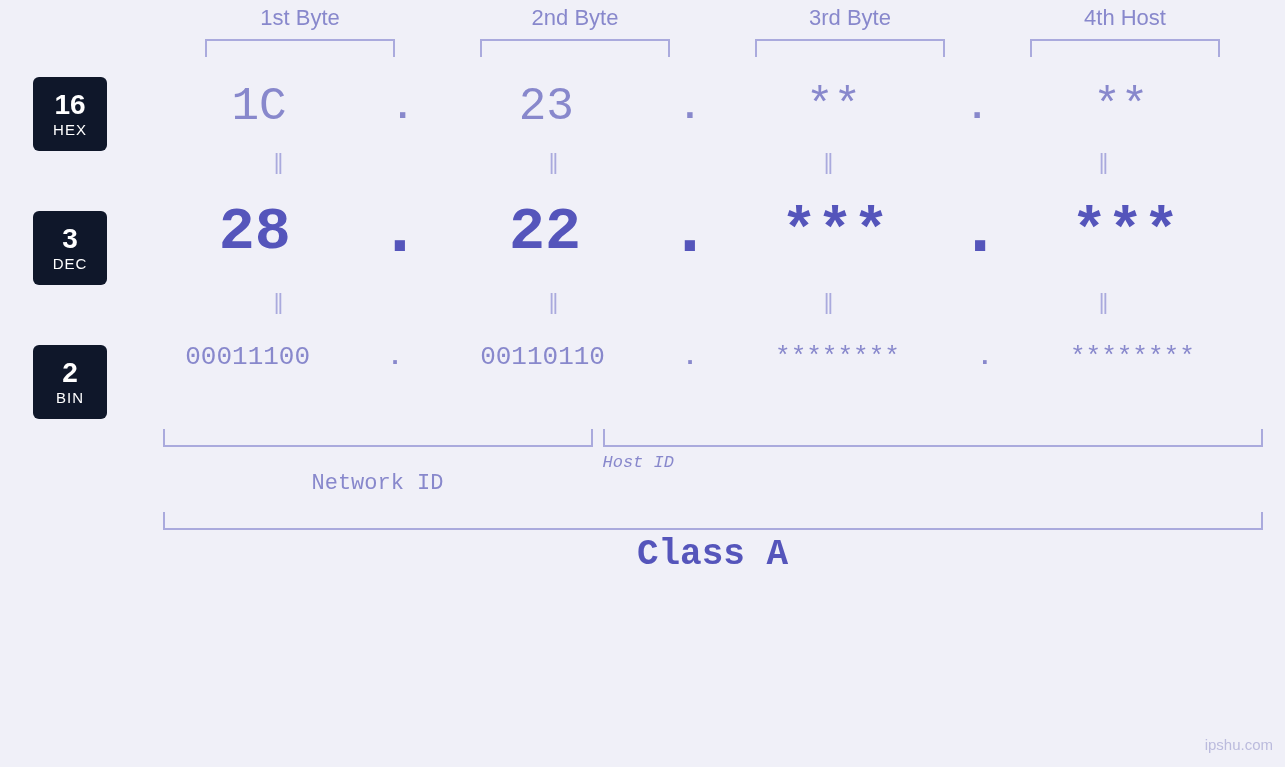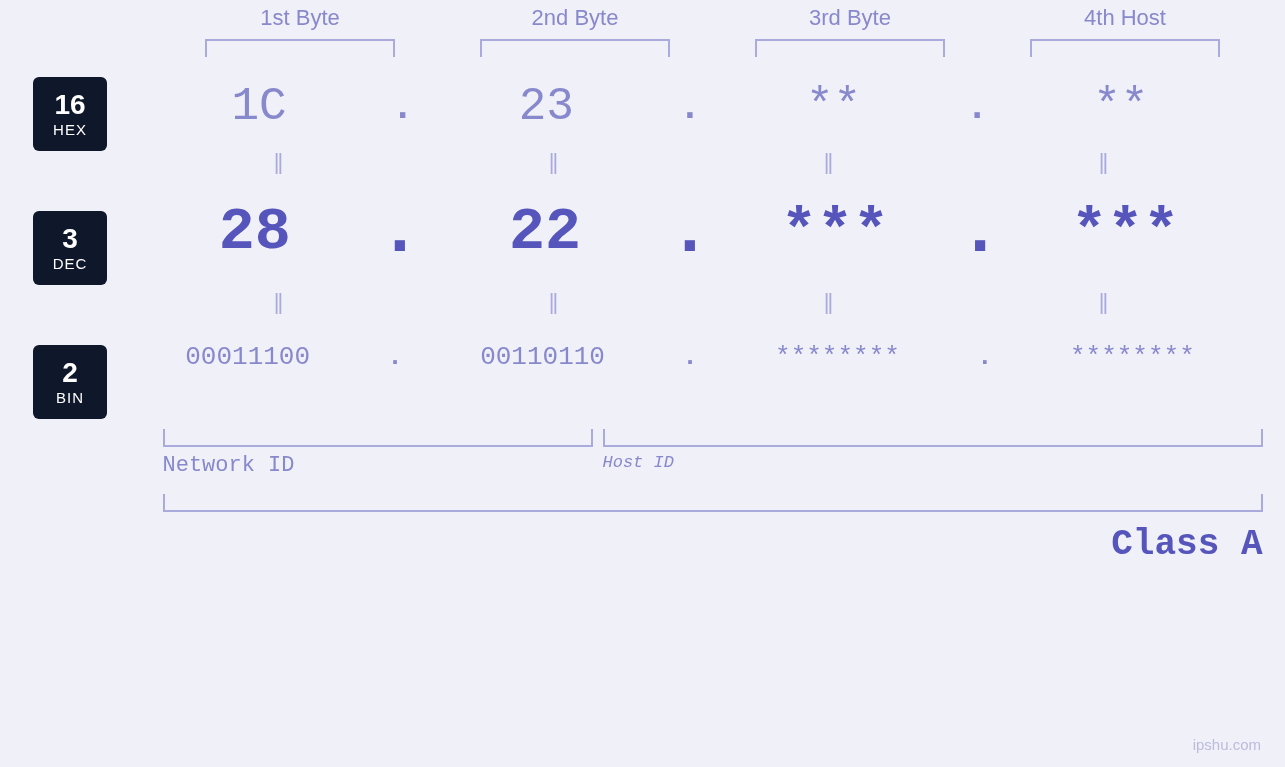--- a/index.html
+++ b/index.html
@@ -219,22 +219,24 @@
     }
 
     .id-labels-row {
       display: flex;
       width: 1100px;
       margin-top: 6px;
     }
 
     .net-id-label {
       width: 430px;
+      text-align: center;
       color: #8888cc;
       font-size: 22px;
+      margin-top: 18px;
     }
 
     .host-id-label {
       width: 660px;
       color: #8888cc;
       font-size: 17px;
       margin-left: 10px;
       font-style: italic;
     }
 
@@ -249,36 +251,36 @@
       width: 1100px;
       height: 18px;
       border: 2px solid #aaaadd;
       border-top: none;
     }
 
     
     .class-label-row {
       width: 1100px;
       margin-left: 140px;
-      text-align: right;
-      margin-top: 12px;
+      text-align: center;
+      margin-top: 4px;
     }
 
     .class-label {
       font-size: 36px;
       color: #5555bb;
       font-family: 'Courier New', Courier, monospace;
       font-weight: bold;
     }
 
     
     .watermark {
       position: absolute;
       bottom: 14px;
-      right: 24px;
+      right: 12px;
       color: #bbbbdd;
       font-size: 15px;
       font-family: Arial, sans-serif;
     }
   </style>
 </head>
 <body>
 
 <div class="container">
 

